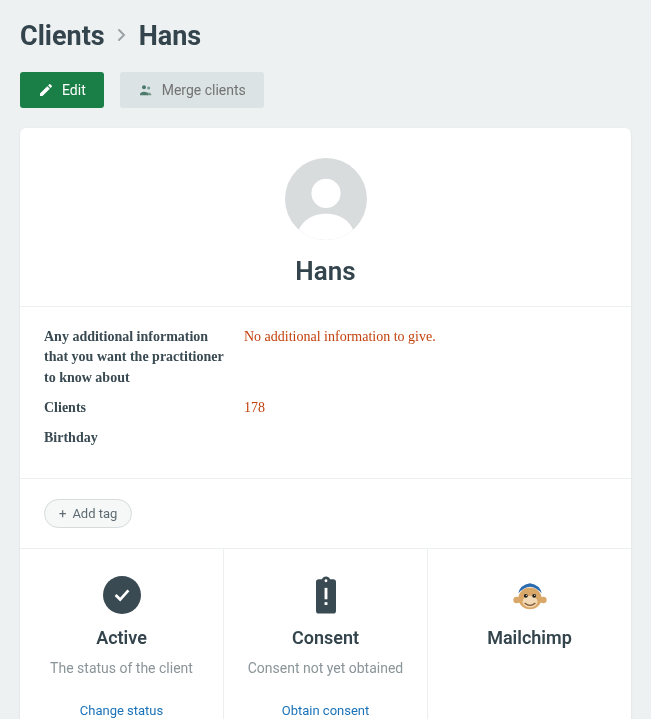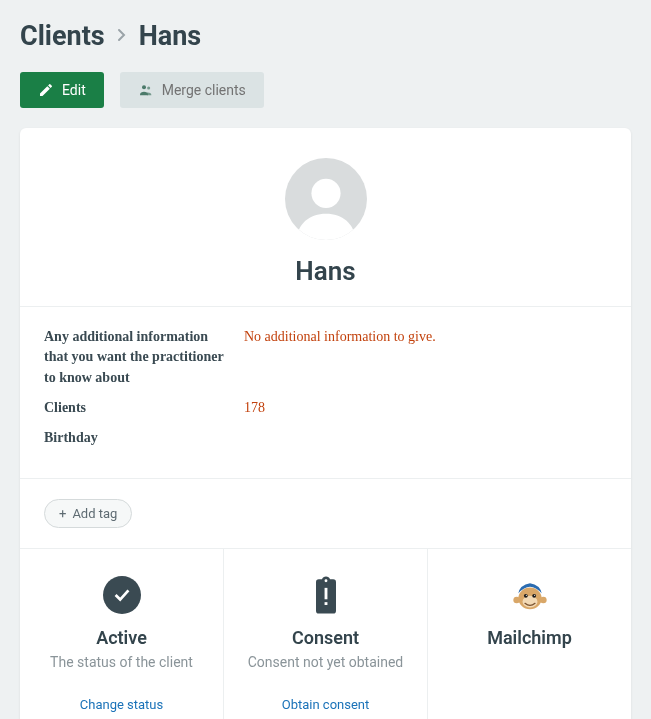--- a/index.html
+++ b/index.html
@@ -127,21 +127,21 @@
   .status-cell:last-child { border-right: none; }
   .status-icon {
     width: 40px; height: 40px;
     margin: 0 auto 12px;
     display: flex; align-items: center; justify-content: center;
   }
   .status-title {
     font-size: 18px;
     font-weight: 600;
     color: #33444c;
-    margin-bottom: 6px;
+    margin-bottom: 12px;
   }
   .status-sub {
     font-size: 14px;
     color: #8a9499;
     margin-bottom: 4px;
   }
   .status-link {
     font-size: 13px;
     color: #1a72b8;
     cursor: pointer;

